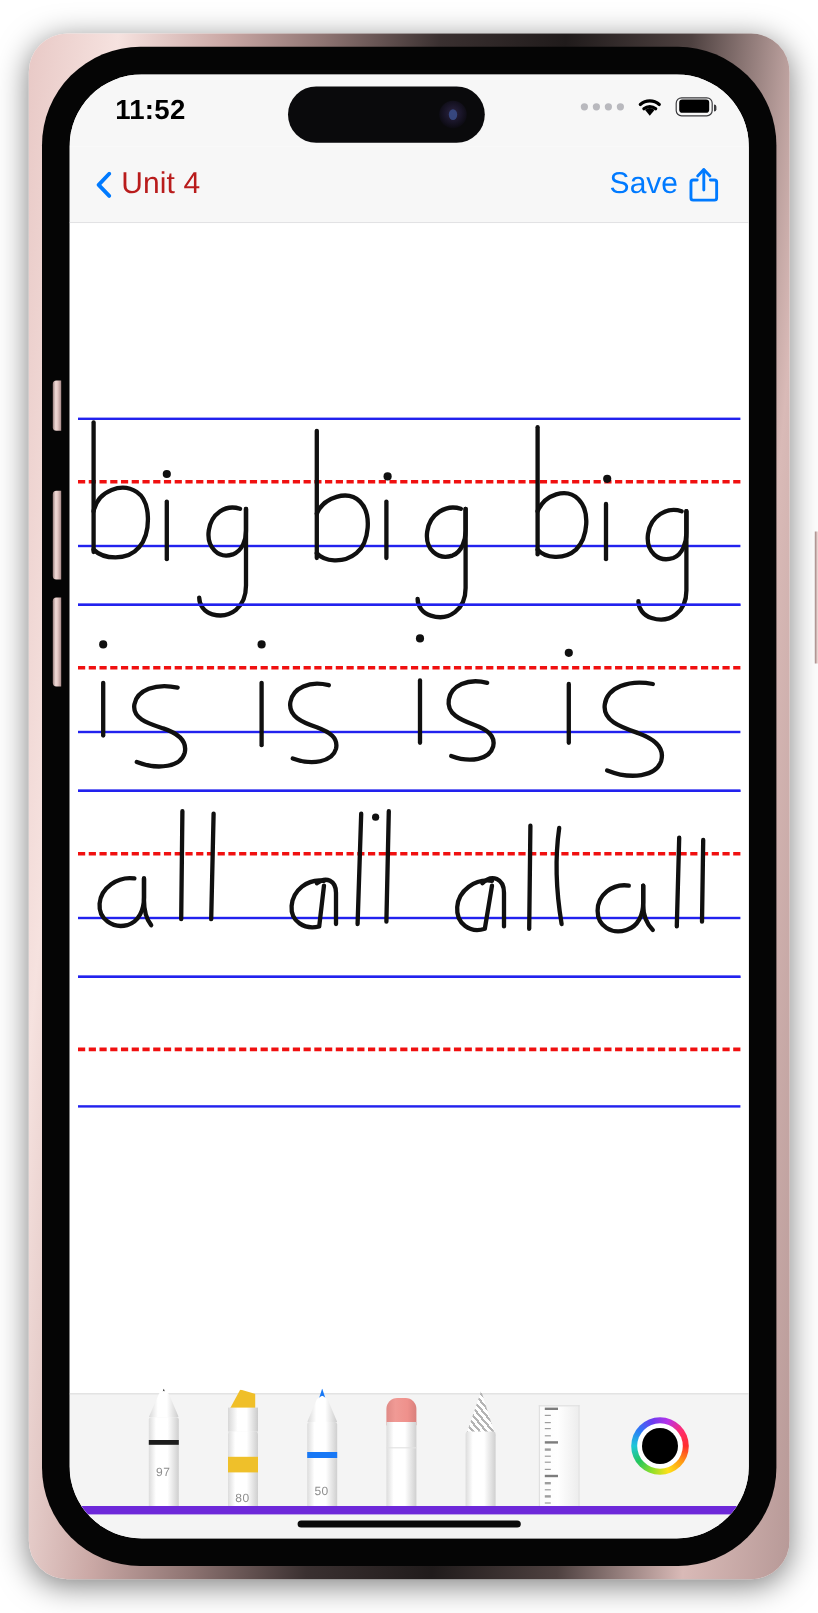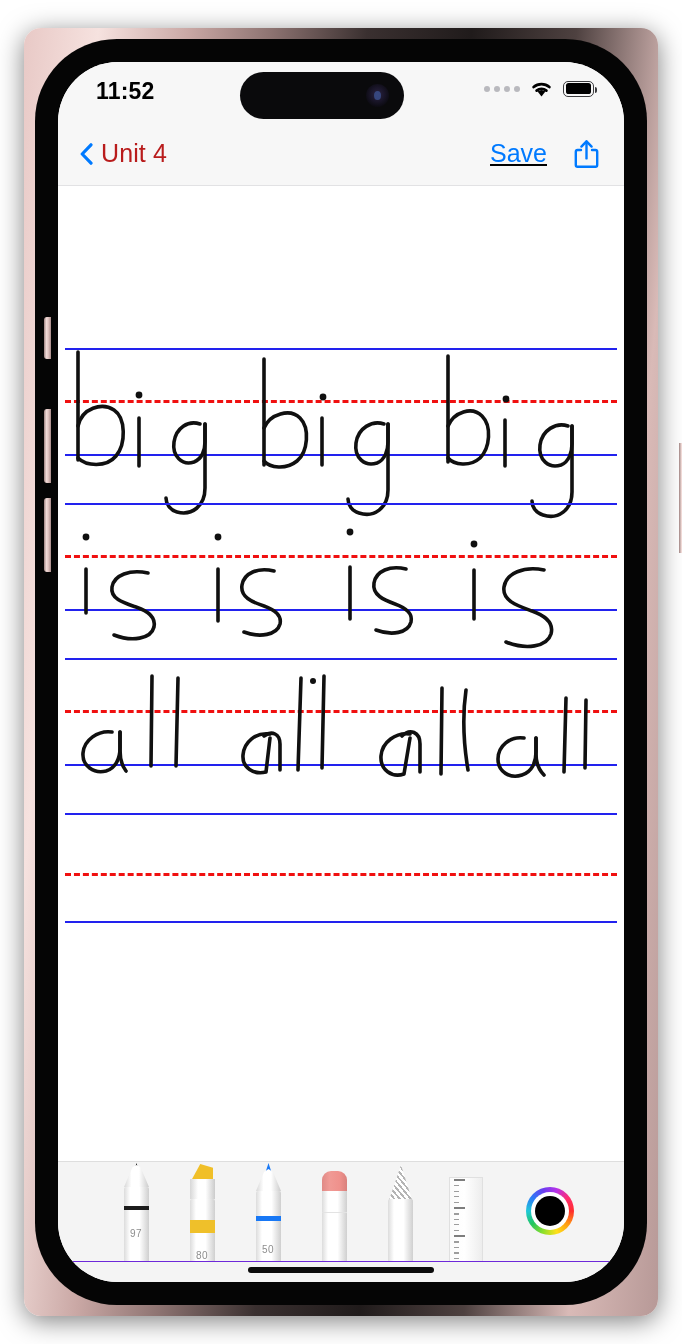--- a/index.html
+++ b/index.html
@@ -8,21 +8,21 @@
     width:682px; height:1344px;
     background:#ffffff;
     font-family:"Liberation Sans", sans-serif;
     overflow:hidden;
   }
 
   
   #device-frame {
     position:absolute; left:24px; top:28px;
     width:634px; height:1288px;
-    border-radius:17px;
+    border-radius:32px;
     background:linear-gradient(95deg,#e8c9c6 0%,#f6e2df 10%,#caa8a5 22%,#8e7472 33%,#3a3030 46%,#201b1b 60%,#4e4140 74%,#d9bab7 88%,#b79997 100%);
     box-shadow:0 5px 26px rgba(0,0,0,.50);
   }
   #frame-inner-bezel {
     position:absolute; left:11px; top:11px;
     width:612px; height:1266px;
     border-radius:82px;
     background:#050505;
   }
   #screen {
@@ -94,21 +94,21 @@
     display:flex; align-items:center;
   }
   #back-button {
     display:flex; align-items:center; gap:8px;
     margin-left:22px; cursor:pointer;
   }
   #chevron-left-icon { width:13px; height:22px; display:block; }
   #back-label { font-size:25px; color:#b91c1c; letter-spacing:.1px; }
   #nav-right {
     margin-left:auto; margin-right:24px;
-    display:flex; gap:26px;text-decoration:underline;
+    display:flex; gap:8px;
   }
   #save-button {
     font-size:25px; color:#007AFF;
     background:none; border:none; cursor:pointer;
     font-family:"Liberation Sans", sans-serif;
   }
   #share-icon { width:27px; height:30px; display:block; cursor:pointer; }
 
   
   #canvas {
@@ -141,21 +141,21 @@
   
   #tool-palette {
     position:absolute; left:0; bottom:0; width:566px; height:121px;
     background:#F4F4F4;
     border-top:1px solid #dedede;
   }
   #tool-row {
     position:absolute; left:0; top:0; width:566px; height:100px;
     display:flex; align-items:flex-end; justify-content:center;
     gap:26px; padding:0 46px 0 54px;
-    border-bottom:1px solid #6d28d9;
+    border-bottom:7px solid #6d28d9;
   }
   .tool { position:relative; width:40px; height:96px; cursor:pointer; }
 
   .barrel {
     position:absolute; left:8px; bottom:0; width:25px; height:74px;
     background:linear-gradient(90deg,#dcdcdc 0%,#ffffff 24%,#ffffff 62%,#cfcfcf 100%);
     border-radius:2px 2px 0 0;
   }
   .tool-size {
     position:absolute; left:0; width:40px; text-align:center;

